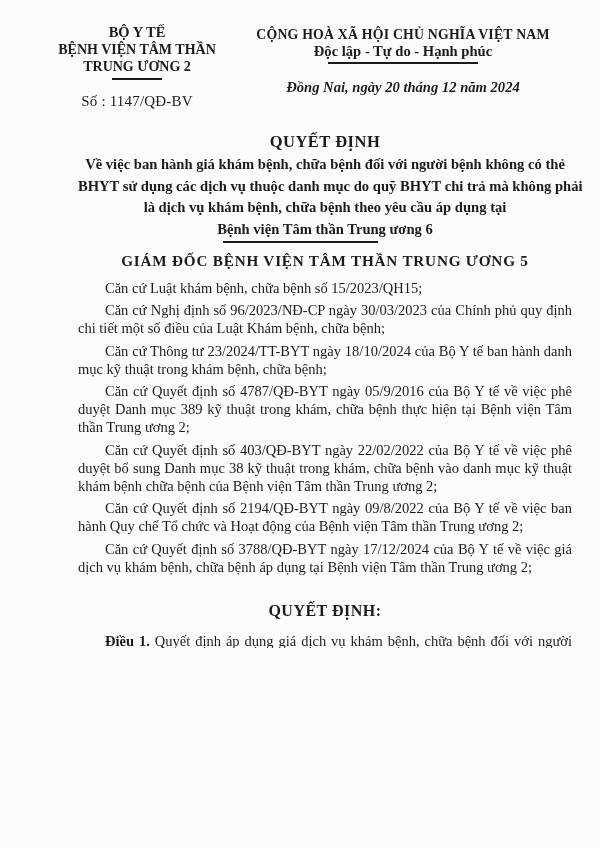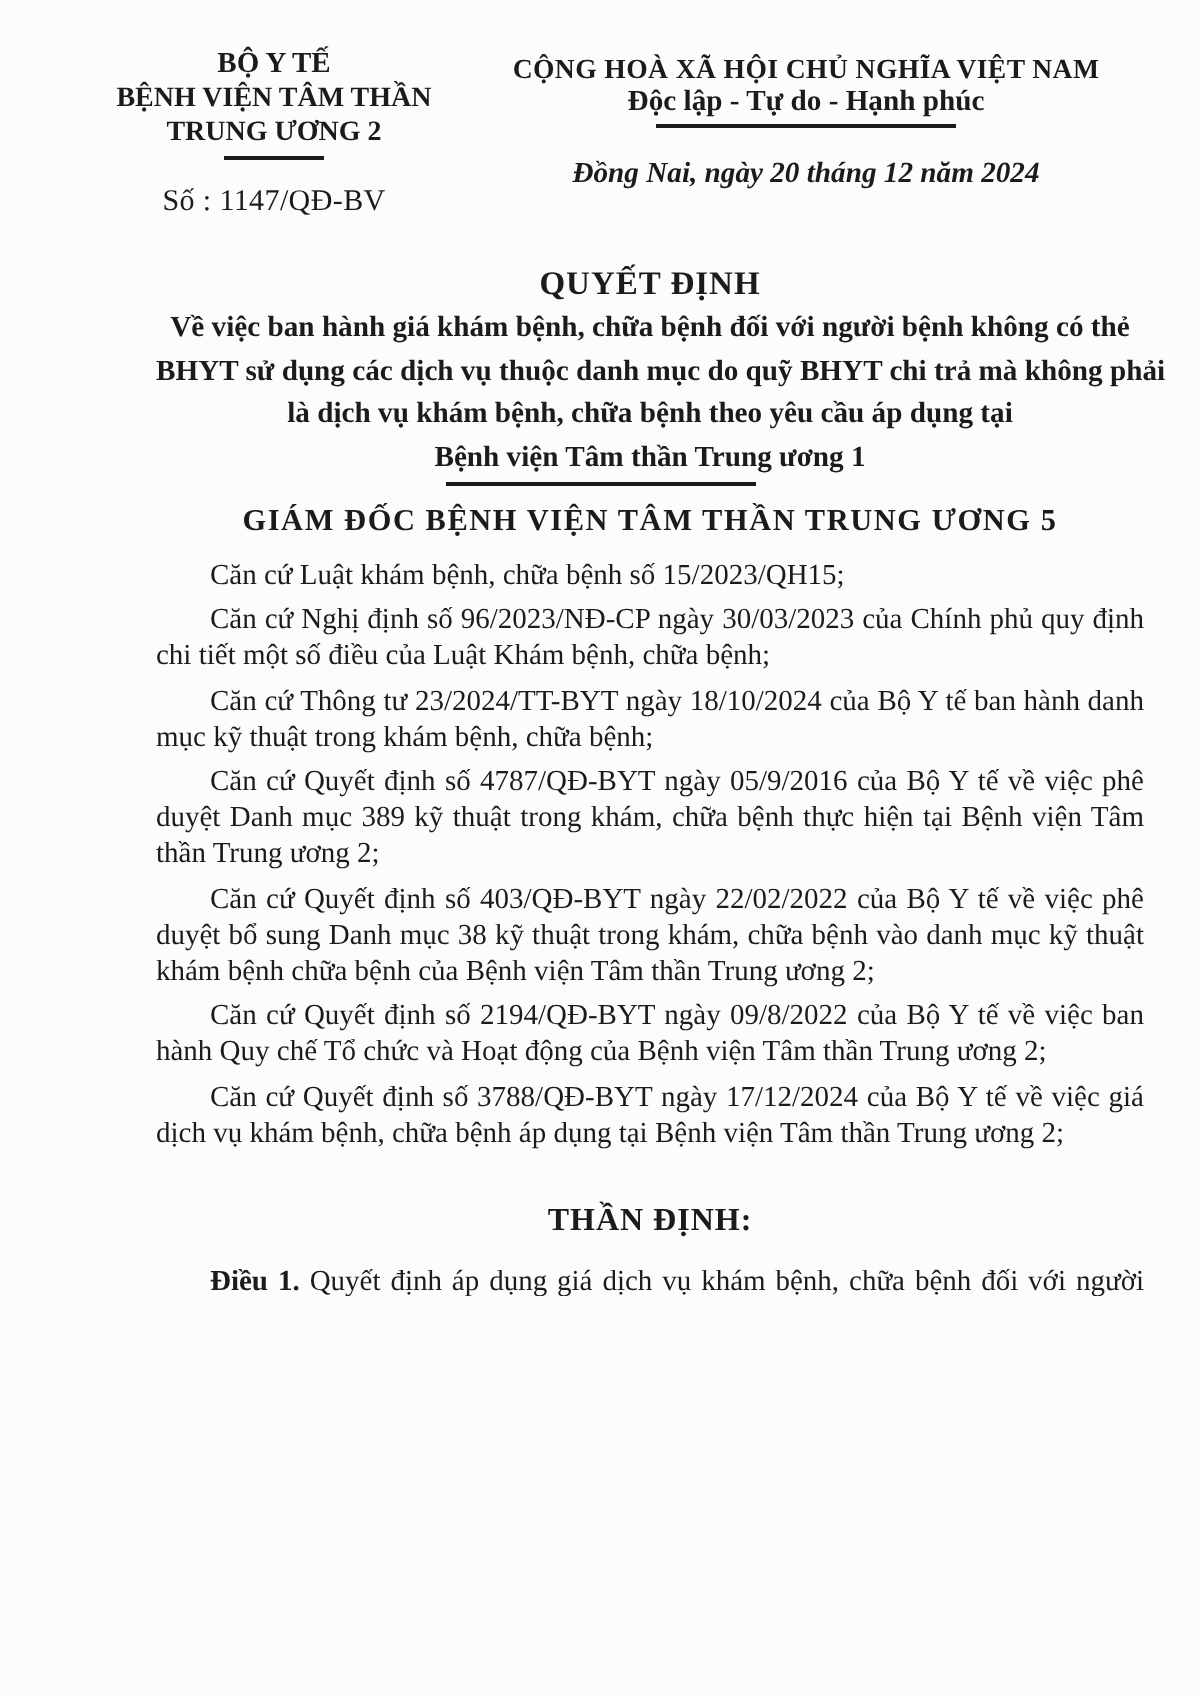--- a/index.html
+++ b/index.html
@@ -87,34 +87,34 @@
   </div>
 
   <div class="body">
 
     <div class="doc-type">QUYẾT ĐỊNH</div>
 
     <div class="subject">
       <div class="line">Về việc ban hành giá khám bệnh, chữa bệnh đối với người bệnh không có thẻ</div>
       <div class="line">BHYT sử dụng các dịch vụ thuộc danh mục do quỹ BHYT chi trả mà không phải</div>
       <div class="line">là dịch vụ khám bệnh, chữa bệnh theo yêu cầu áp dụng tại</div>
-      <div class="line">Bệnh viện Tâm thần Trung ương 1</div>
+      <div class="line">Bệnh viện Tâm thần Trung ương 6</div>
       <div class="subject-underline"></div>
     </div>
 
     <div class="authority">GIÁM ĐỐC BỆNH VIỆN TÂM THẦN TRUNG ƯƠNG 5</div>
 
     <div class="recitals">
       <p>Căn cứ Luật khám bệnh, chữa bệnh số 15/2023/QH15;</p>
       <p>Căn cứ Nghị định số 96/2023/NĐ-CP ngày 30/03/2023 của Chính phủ quy định chi tiết một số điều của Luật Khám bệnh, chữa bệnh;</p>
       <p>Căn cứ Thông tư 23/2024/TT-BYT ngày 18/10/2024 của Bộ Y tế ban hành danh mục kỹ thuật trong khám bệnh, chữa bệnh;</p>
       <p>Căn cứ Quyết định số 4787/QĐ-BYT ngày 05/9/2016 của Bộ Y tế về việc phê duyệt Danh mục 389 kỹ thuật trong khám, chữa bệnh thực hiện tại Bệnh viện Tâm thần Trung ương 2;</p>
       <p>Căn cứ Quyết định số 403/QĐ-BYT ngày 22/02/2022 của Bộ Y tế về việc phê duyệt bổ sung Danh mục 38 kỹ thuật trong khám, chữa bệnh vào danh mục kỹ thuật khám bệnh chữa bệnh của Bệnh viện Tâm thần Trung ương 2;</p>
       <p>Căn cứ Quyết định số 2194/QĐ-BYT ngày 09/8/2022 của Bộ Y tế về việc ban hành Quy chế Tổ chức và Hoạt động của Bệnh viện Tâm thần Trung ương 2;</p>
       <p>Căn cứ Quyết định số 3788/QĐ-BYT ngày 17/12/2024 của Bộ Y tế về việc giá dịch vụ khám bệnh, chữa bệnh áp dụng tại Bệnh viện Tâm thần Trung ương 2;</p>
     </div>
 
-    <div class="decides-heading">THẦN ĐỊNH:</div>
+    <div class="decides-heading">QUYẾT ĐỊNH:</div>
 
     <p class="article"><span class="lbl">Điều 1.</span> <span>Quyết định áp dụng giá dịch vụ khám bệnh, chữa bệnh đối với người bệnh không có thẻ bảo hiểm y tế sử dụng các dịch vụ thuộc danh mục do quỹ bảo hiểm y tế</span></p>
 
   </div>
 </div>
 
 </body></html>

